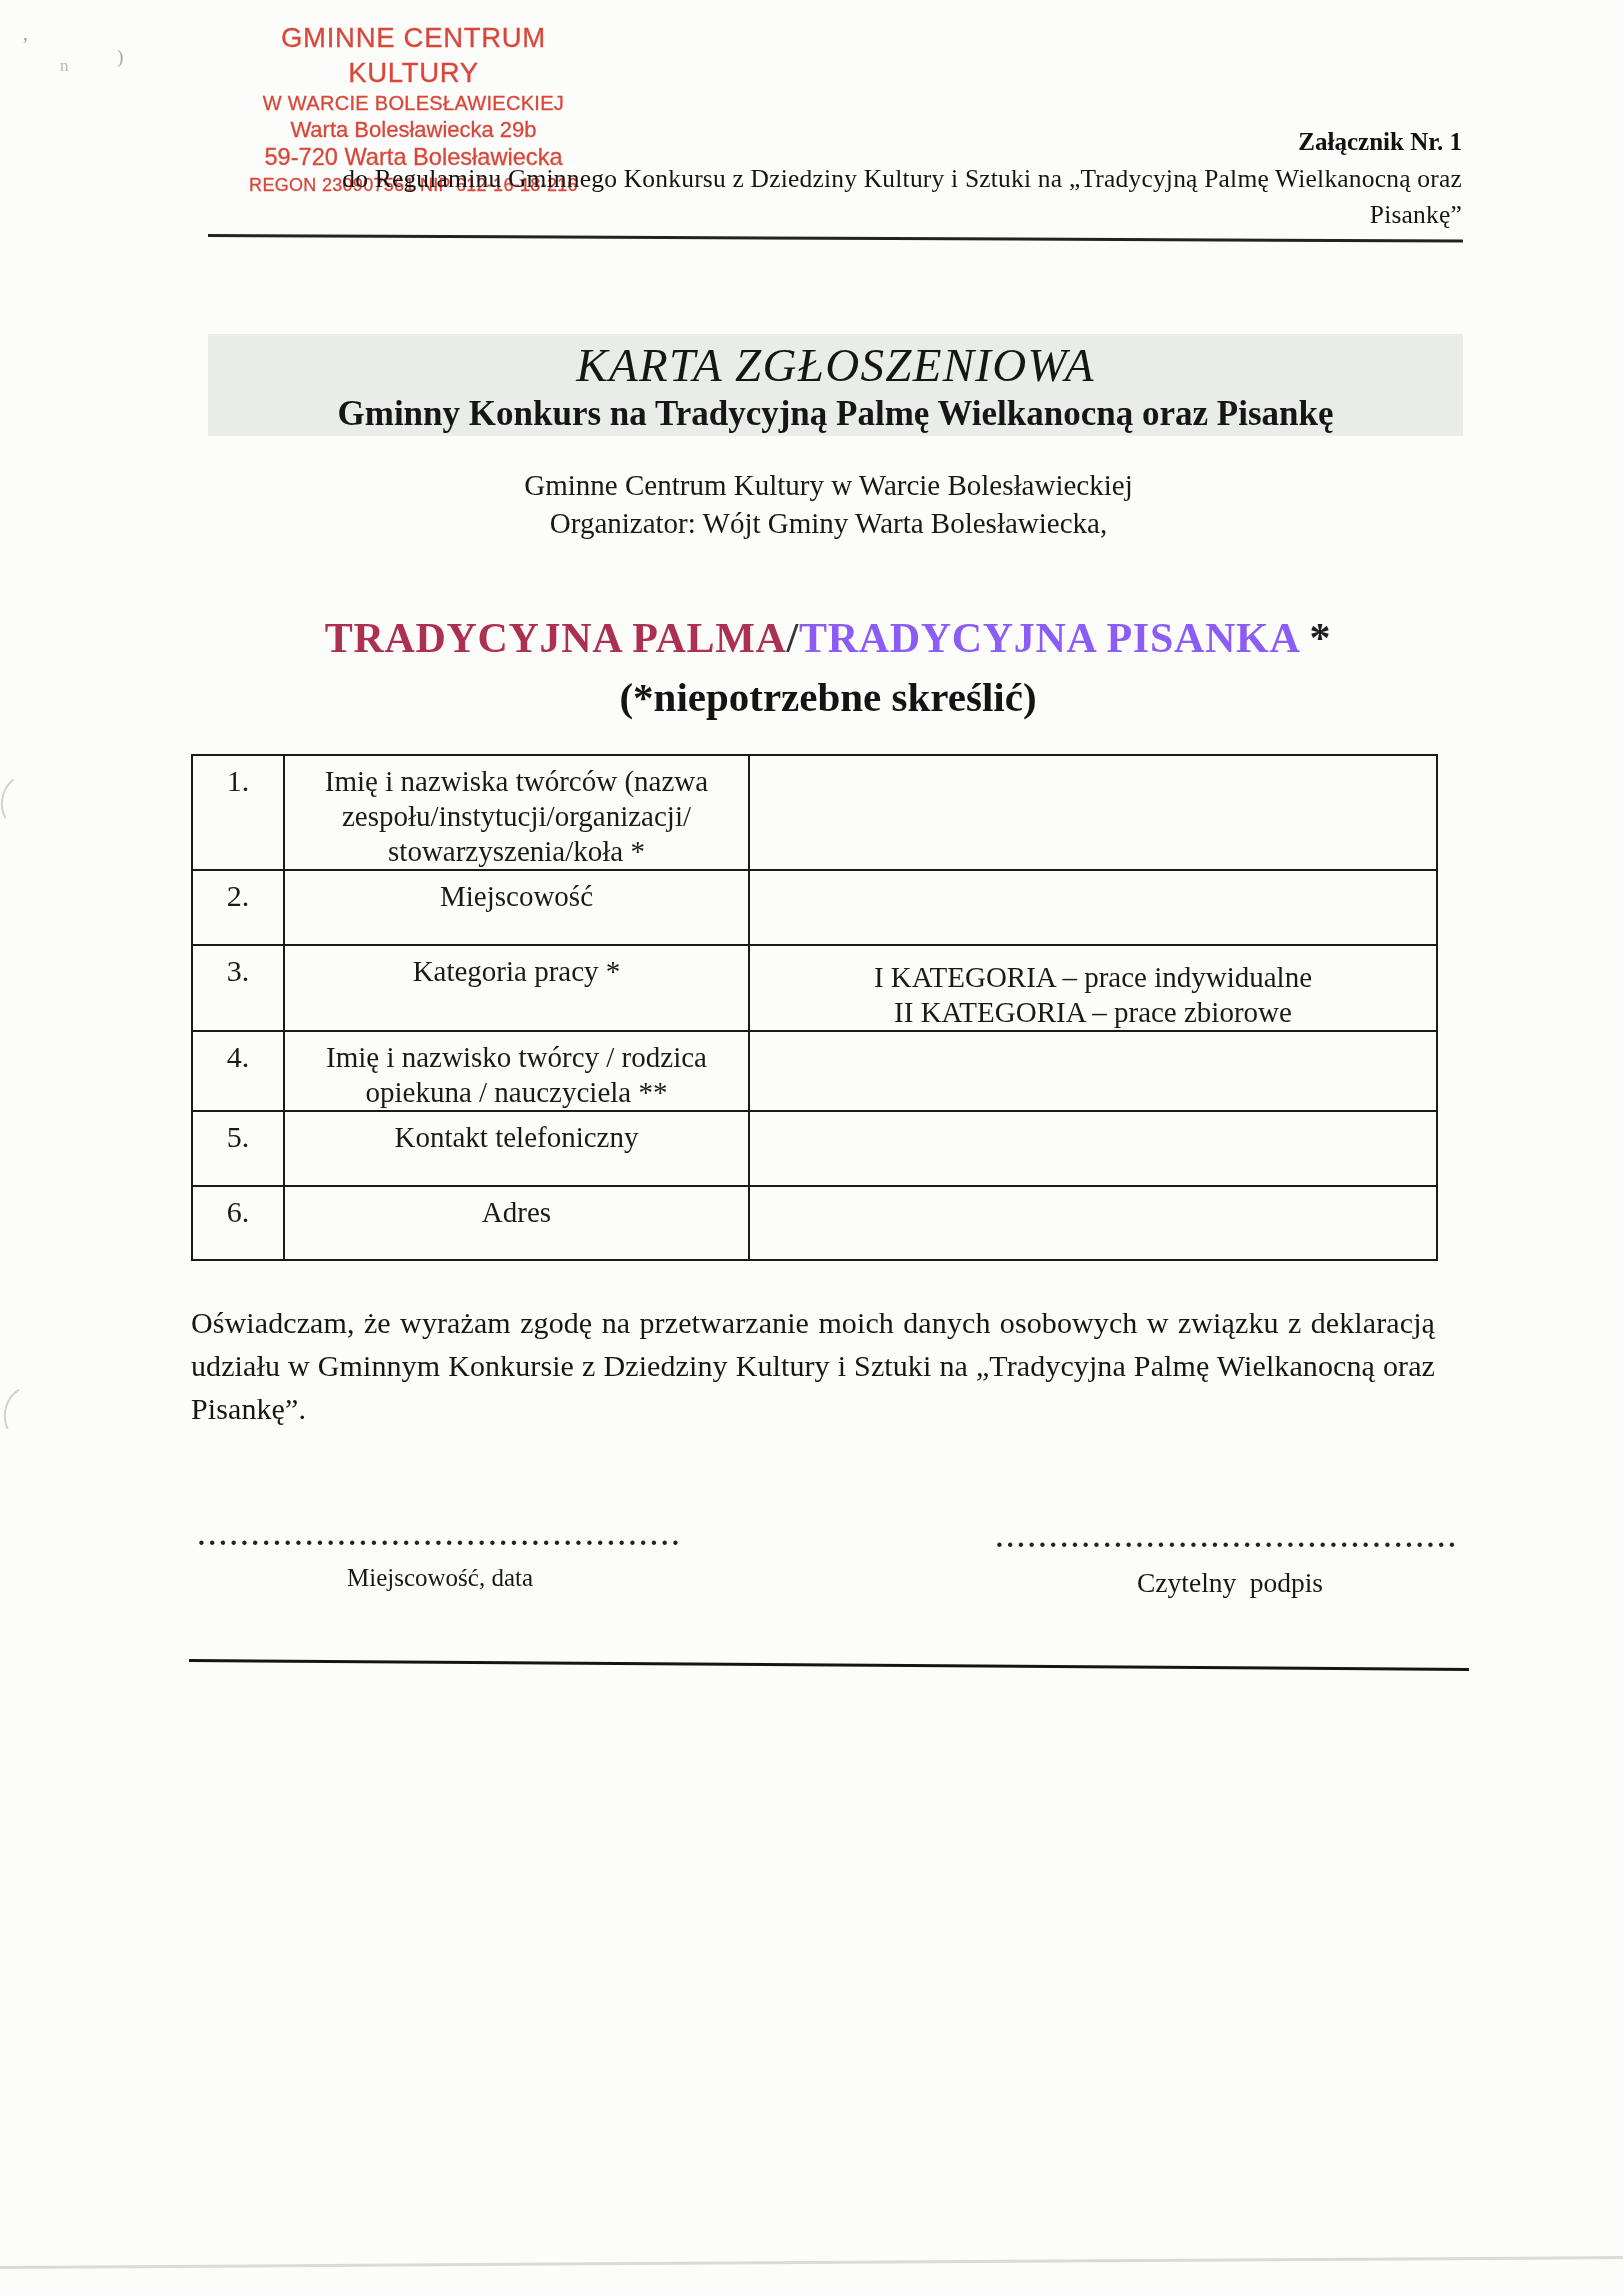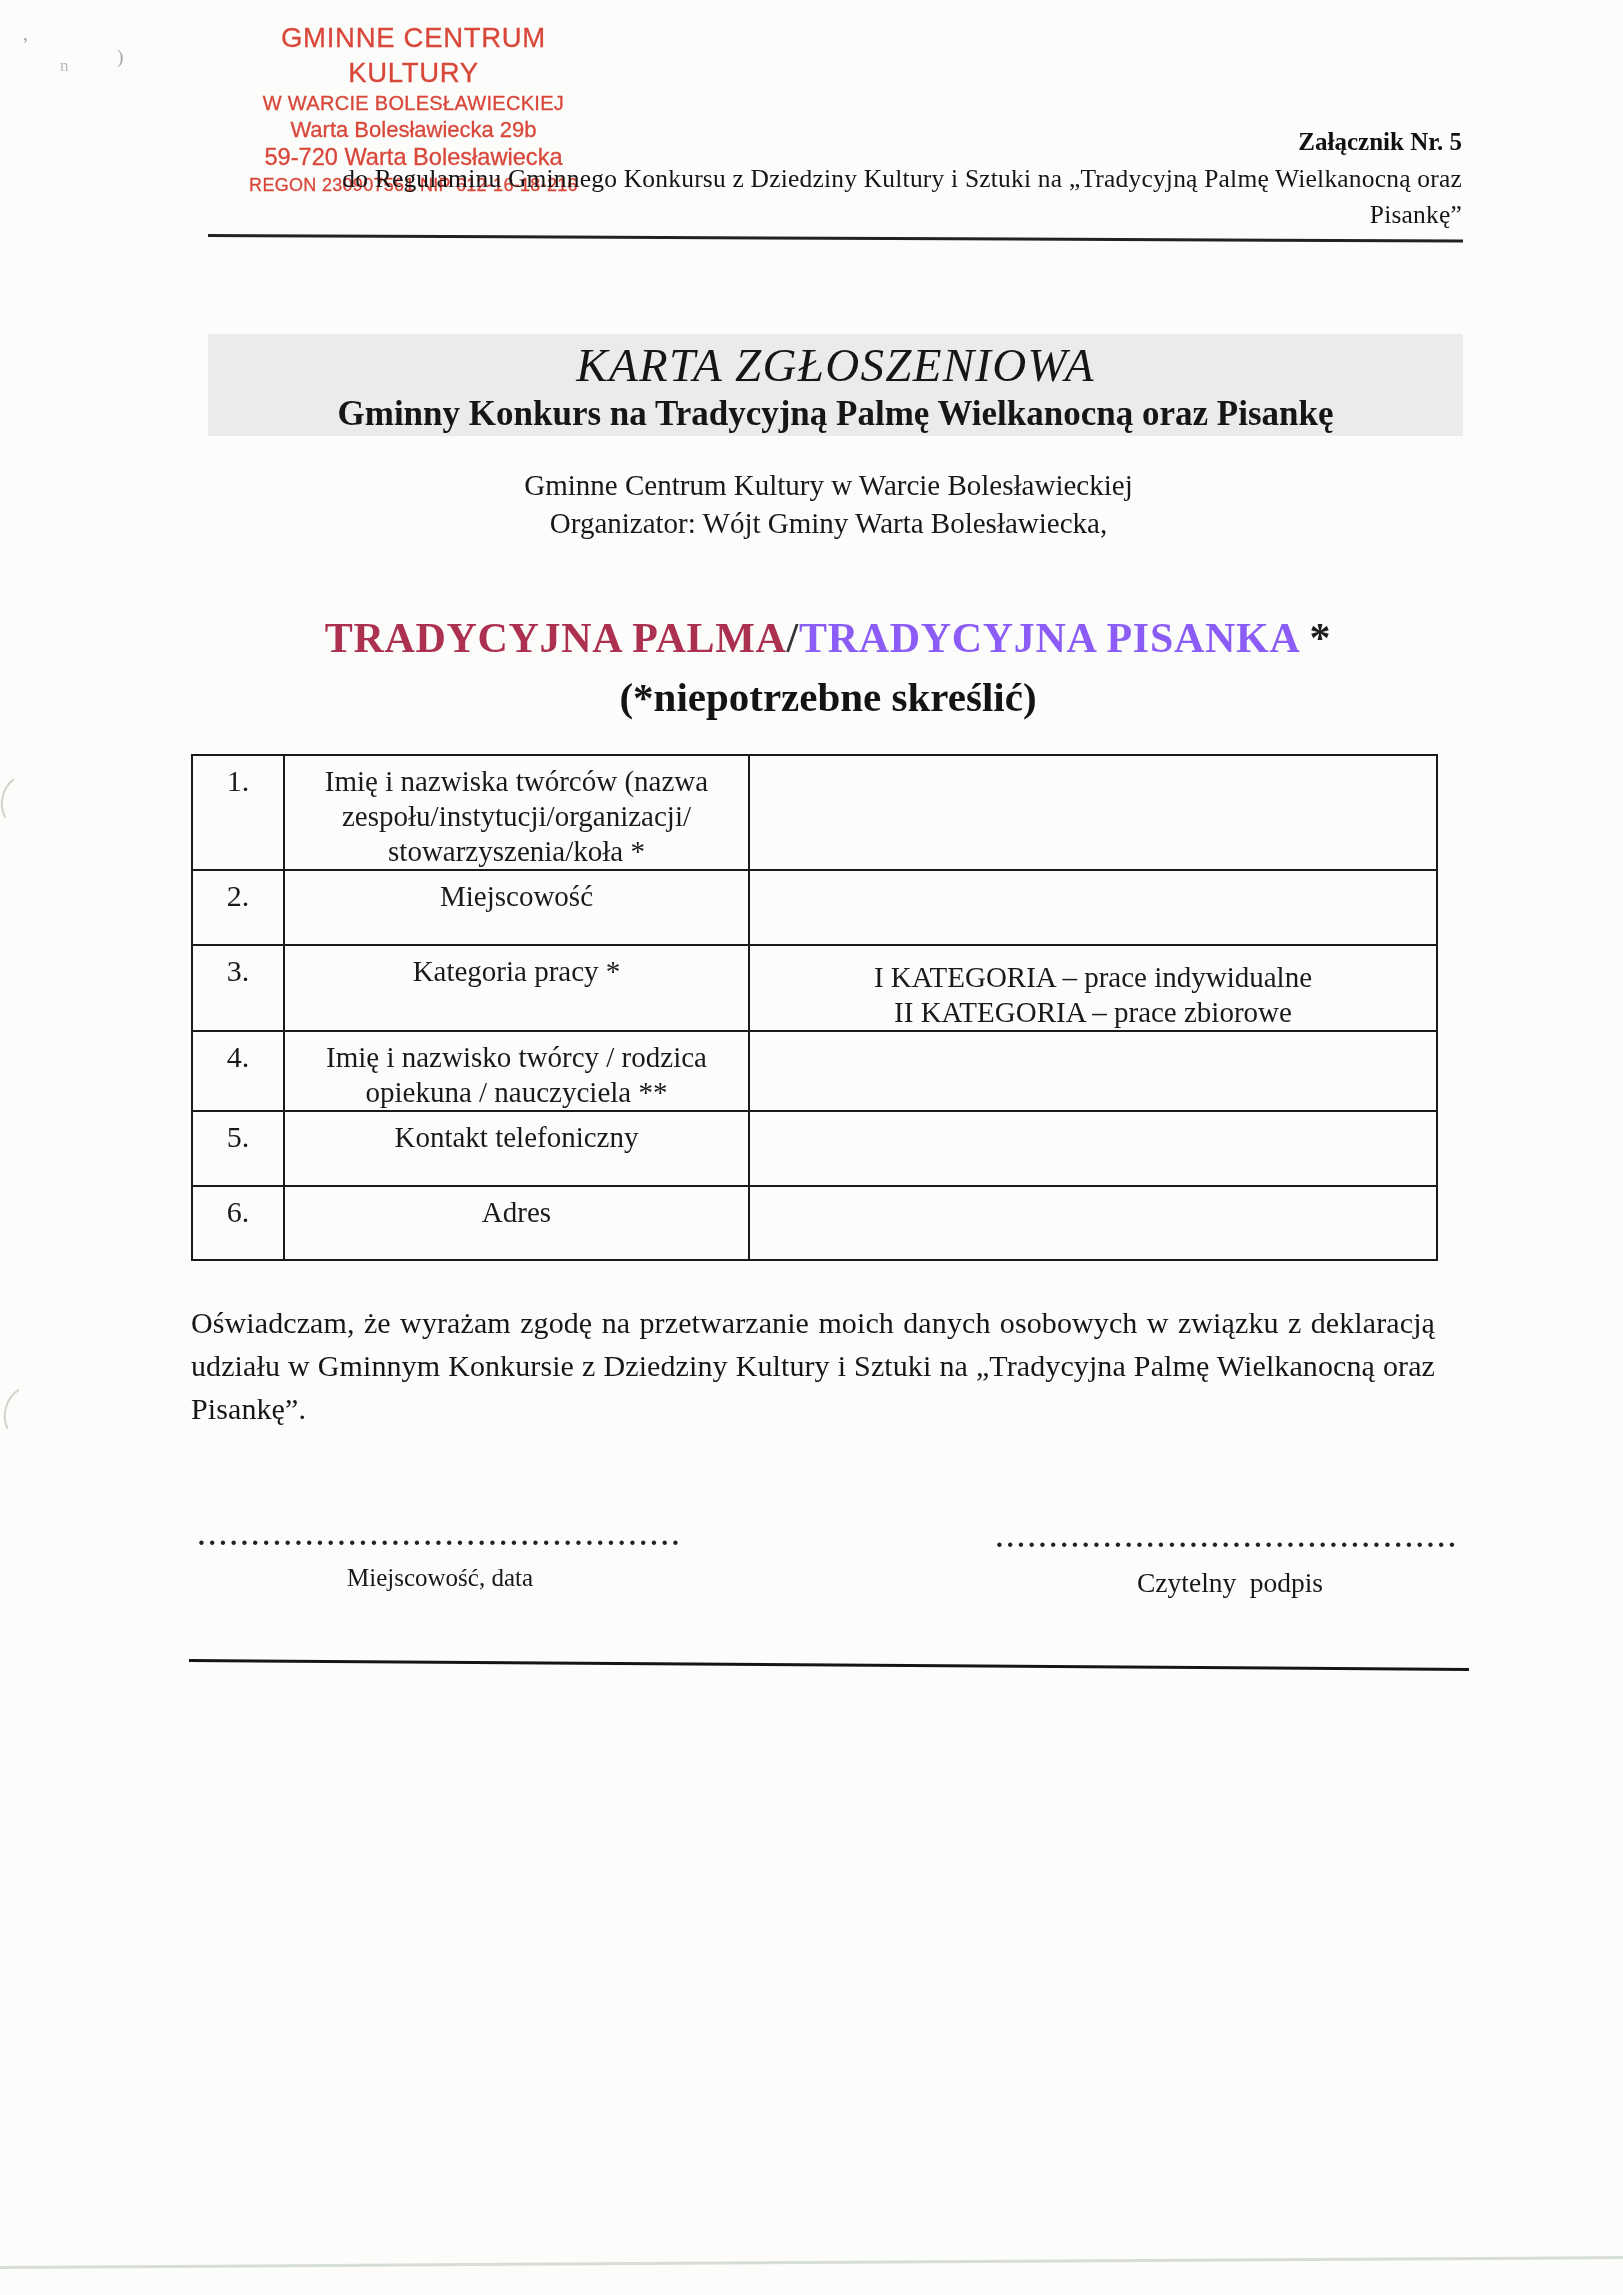--- a/index.html
+++ b/index.html
@@ -142,21 +142,21 @@
   <div class="arc" style="left:3.9px; top:1385px; width:51px; height:58px; transform:rotate(16deg);"></div>
 
   <div class="abs stamp">
     <div class="stamp-l1">GMINNE CENTRUM KULTURY</div>
     <div class="stamp-l2">W WARCIE BOLESŁAWIECKIEJ</div>
     <div class="stamp-l3">Warta Bolesławiecka 29b</div>
     <div class="stamp-l4">59-720 Warta Bolesławiecka</div>
     <div class="stamp-l5">REGON 230907561 NIP 612-16-18-216</div>
   </div>
 
-  <div class="abs attachment">Załącznik Nr. 5</div>
+  <div class="abs attachment">Załącznik Nr. 1</div>
 
   <div class="abs regulation">
     <span>do Regulaminu Gminnego Konkursu z Dziedziny Kultury i Sztuki na „Tradycyjną Palmę Wielkanocną oraz</span><br>
     <span>Pisankę”</span>
   </div>
 
   <div class="abs rule-top"></div>
 
   <div class="abs banner">
     <div class="banner-title">KARTA ZGŁOSZENIOWA</div>

